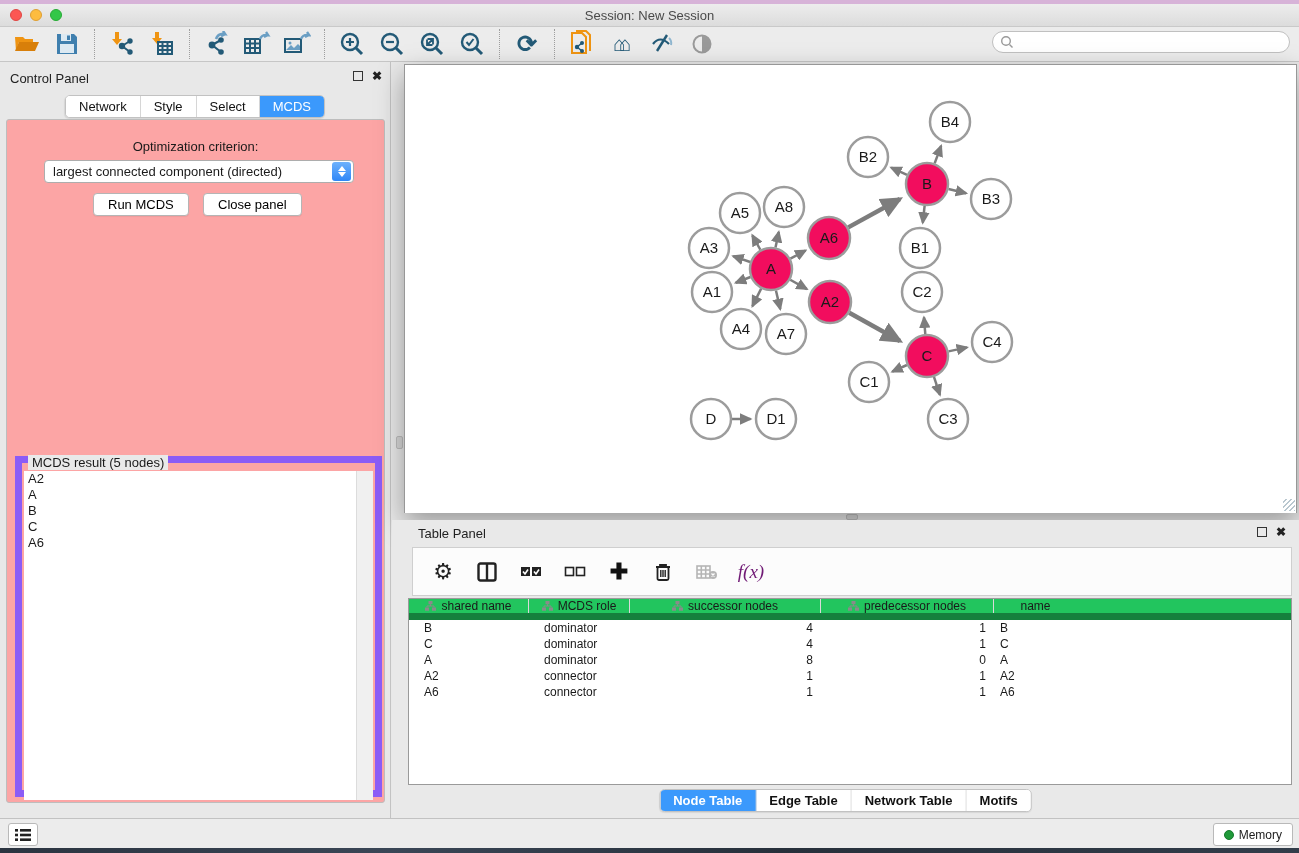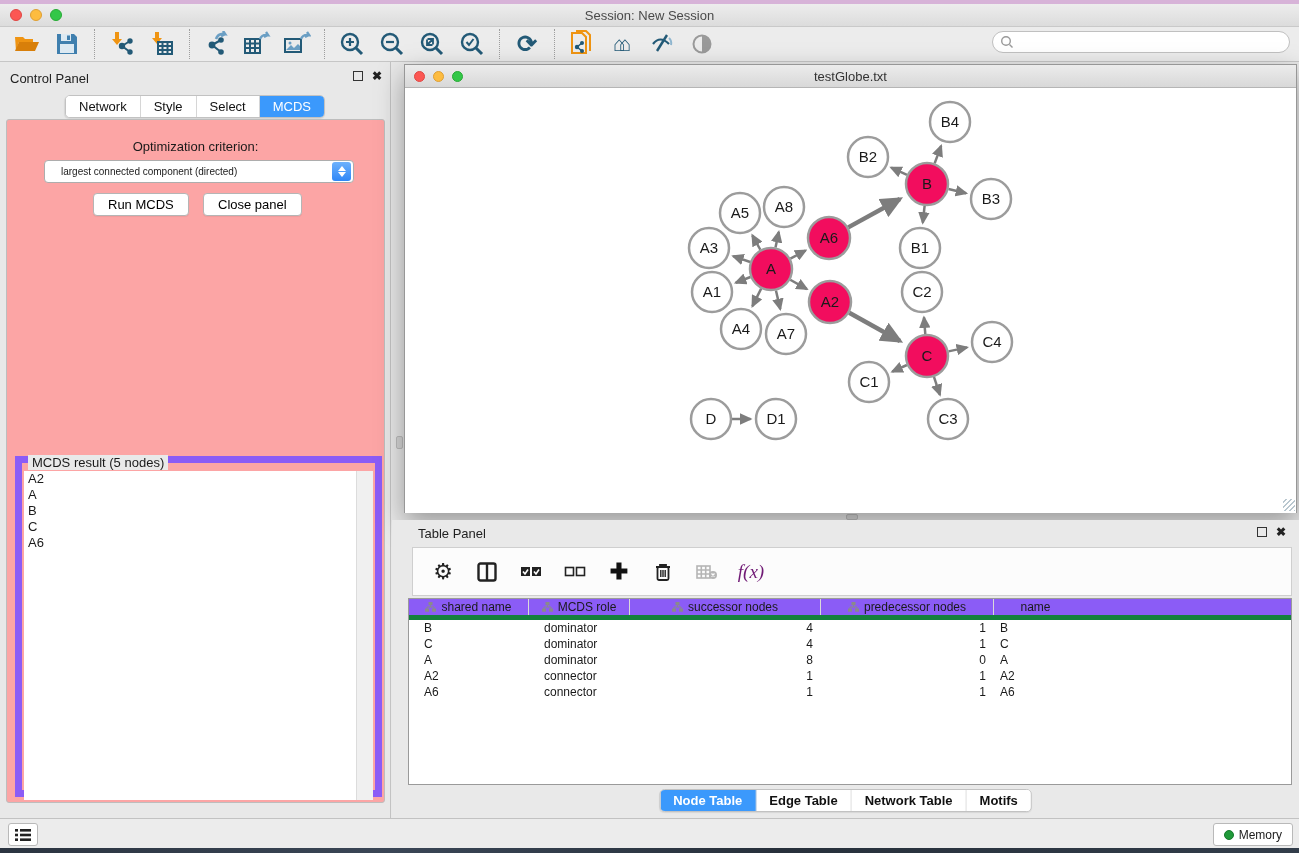--- a/index.html
+++ b/index.html
@@ -48,21 +48,21 @@
   .seg .tab { padding:3px 13px; font-size:13px; background:#fff; color:#111; border-right:1px solid #d6d6d6; white-space:nowrap; }
   .seg .tab:last-child { border-right:none; }
   .seg .tab.selected { background:#3b99fc; color:#fff; }
 
   .cp-tabs { position:absolute; left:50%; top:33px; transform:translateX(-50%); }
   .cp-body { position:absolute; left:6px; top:57px; width:379px; height:684px;
     border:1px solid #bdbdbd; border-radius:3px; background:#fca5a5; }
   .opt-label { position:absolute; left:0; width:100%; top:19px; text-align:center; font-size:13px; }
   .combo { position:absolute; left:37px; top:40px; width:310px; height:23px; background:#fff;
     border:1px solid #adadad; border-radius:4px; display:flex; align-items:center; }
-  .combo-text { flex:1; font-size:10px; padding-left:16px; white-space:nowrap; overflow:hidden; }
+  .combo-text { flex:1; font-size:13px; padding-left:8px; white-space:nowrap; overflow:hidden; }
   .combo-stepper { width:19px; height:19px; margin-right:2px; background:linear-gradient(#6db1fc,#2f87f7);
     border-radius:3px; display:flex; flex-direction:column; align-items:center; justify-content:center; gap:1px; }
   .tri-up { width:0; height:0; border-left:4px solid transparent; border-right:4px solid transparent; border-bottom:5px solid #fff; }
   .tri-down { width:0; height:0; border-left:4px solid transparent; border-right:4px solid transparent; border-top:5px solid #fff; }
   .btn { background:#fff; border:1px solid #b5b5b5; border-radius:4px; font-size:13px; padding:3px 14px;
     box-shadow:0 1px 1px rgba(0,0,0,.06); }
   .run-btn { position:absolute; left:86px; top:73px; }
   .close-btn { position:absolute; left:196px; top:73px; }
 
   .groupbox { position:absolute; left:8px; top:336px; width:367px; height:341px; border:7px solid #8b5cf6; }
@@ -86,21 +86,21 @@
 
   
   .table-panel { left:392px; top:520px; width:907px; height:298px; background:#e9e9e9; }
   .tp-title { position:absolute; left:26px; top:6px; font-size:13px; color:#222; }
   .tp-winicons { position:absolute; right:13px; top:7px; display:flex; gap:9px; align-items:center; }
   .tp-toolbar { position:absolute; left:20px; top:27px; width:880px; height:49px; background:#fcfcfc;
     border:1px solid #cfcfcf; display:flex; align-items:center; gap:16px; padding-left:16px; }
   .tp-btn { width:28px; height:28px; display:flex; align-items:center; justify-content:center; }
 
   .data-table { position:absolute; left:16px; top:78px; width:884px; height:187px; background:#fff; border:1px solid #9a9a9a; }
-  .dt-header { display:flex; height:21px; background:#8b5cf6; border-bottom:5px solid #15803d; }
+  .dt-header { display:flex; height:21px; background:#22c55e; border-bottom:7px solid #15803d; }
   .dt-hcell { display:flex; align-items:center; justify-content:center; gap:5px; font-size:12px;
     border-right:1px solid #d9d9d9; color:#1a1a1a; position:relative; }
   .dt-hcell:last-child { border-right:none; }
   .dt-row { display:flex; height:16px; }
   .dt-cell { font-size:12px; line-height:16px; white-space:nowrap; overflow:hidden; }
 
   .tp-tabs { position:absolute; left:50%; transform:translateX(-50%); top:269px;font-weight:bold; }
 
   
   .statusbar { left:0; top:818px; width:1299px; height:30px; background:#ececec; border-top:1px solid #c2c2c2; }
@@ -305,28 +305,20 @@
         </div>
       <div class="mcds-scroll"></div>
     </div>
   </div>
 </div>
 
 <div class="abs splitter-v"></div>
 <div class="abs splitter-h"></div>
 
 <div class="abs network-window">
-  <div class="net-titlebar">
-    <div class="net-title">testGlobe.txt</div>
-    <div class="traffic" style="margin-left:9px;">
-      <div class="light red" style="width:11px;height:11px;"></div>
-      <div class="light yellow" style="width:11px;height:11px;"></div>
-      <div class="light green" style="width:11px;height:11px;"></div>
-    </div>
-  </div>
   <div class="net-canvas">
     <svg id="graph-svg" width="891" height="424">
         <defs>
           <marker id="arr" markerWidth="5" markerHeight="4.6" refX="4.2" refY="2.3" orient="auto" markerUnits="strokeWidth">
             <path d="M0,0 L5,2.3 L0,4.6 Z" fill="#7d7d7d"></path>
           </marker>
         </defs>
         <line x1="345.5024239618096" y1="187.99058048946404" x2="330.75855404426613" y2="193.73819079630303" stroke="#7d7d7d" stroke-width="2.5" marker-end="url(#arr)"></line>
         <line x1="385.20067923670894" y1="190.73936296290498" x2="401.871909101237" y2="200.063949158319" stroke="#7d7d7d" stroke-width="2.5" marker-end="url(#arr)"></line>
         <line x1="345.16281933618814" y1="172.94224525903147" x2="328.1521866785092" y2="167.1805793588499" stroke="#7d7d7d" stroke-width="2.5" marker-end="url(#arr)"></line>

